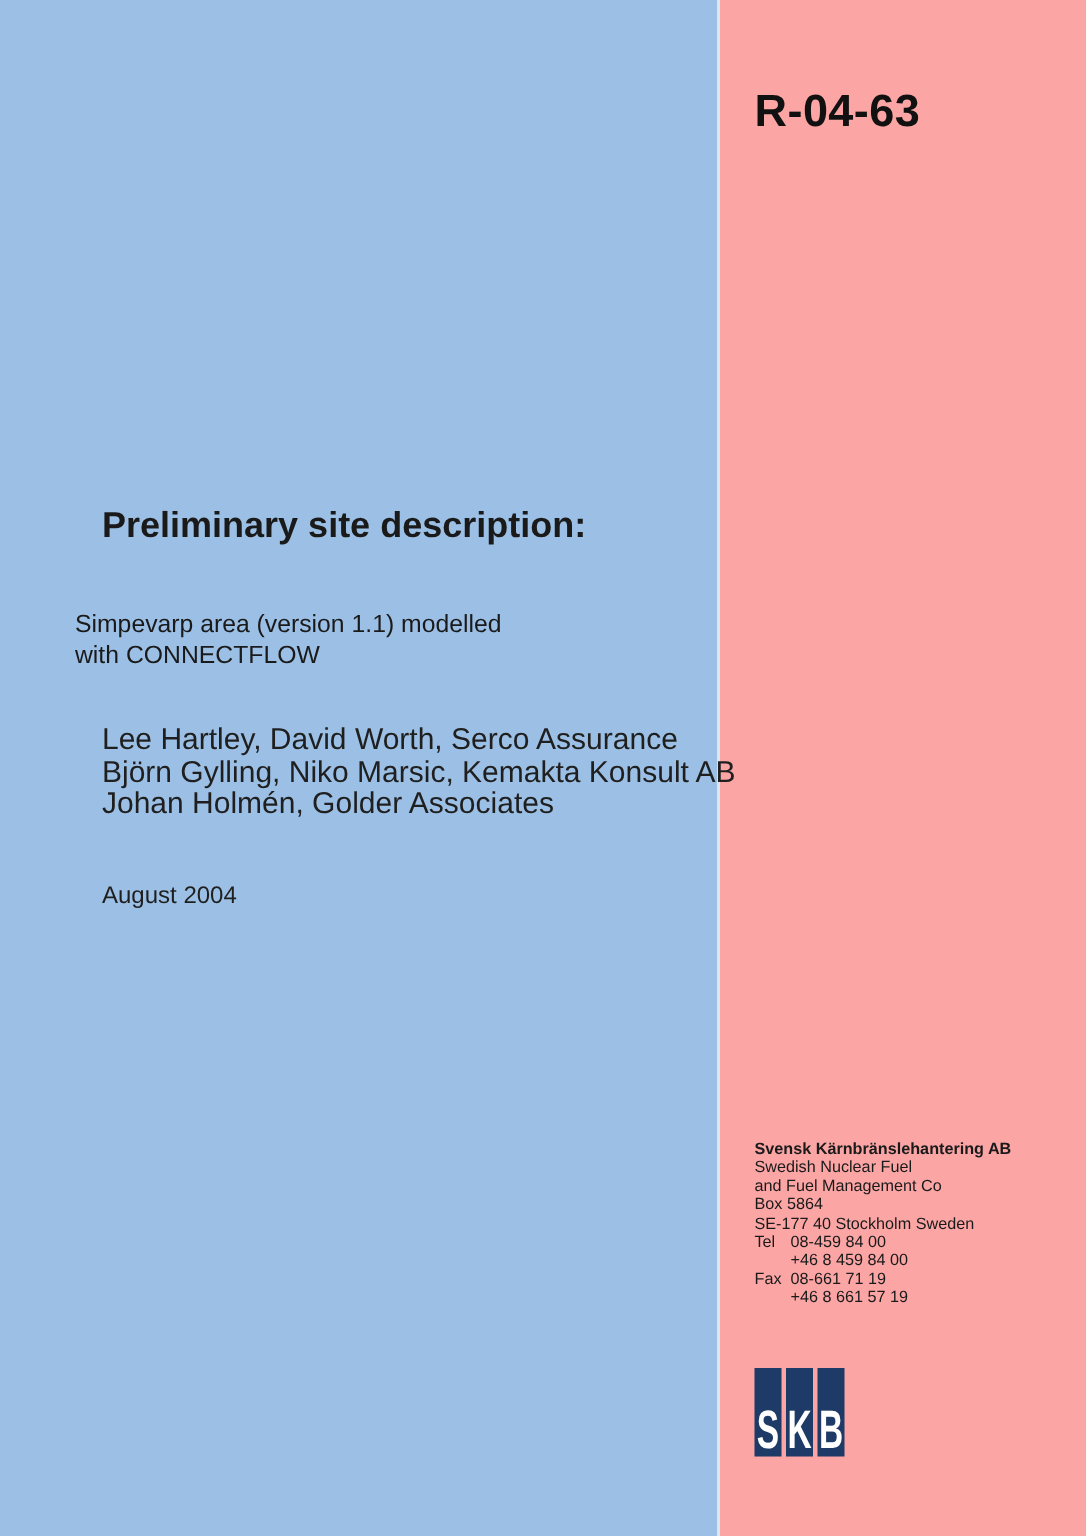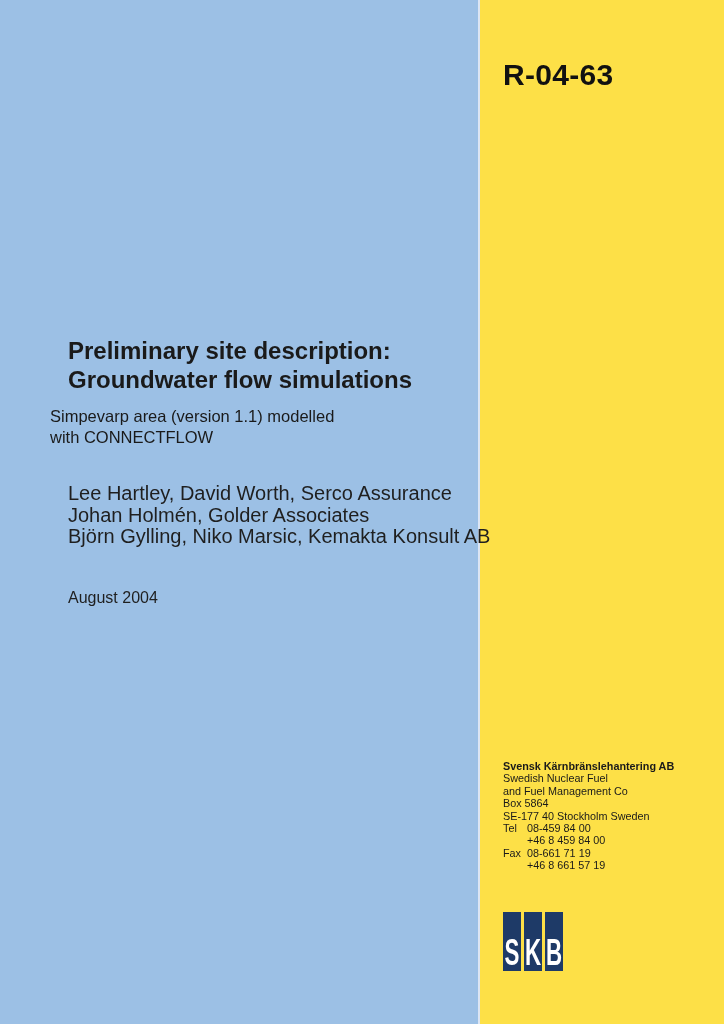--- a/index.html
+++ b/index.html
@@ -4,21 +4,21 @@
 <style>
   * { margin: 0; padding: 0; box-sizing: border-box; }
   html, body { background: #ffffff; }
   body {
     width: 724px; height: 1024px;
     font-family: "Liberation Sans", sans-serif;
     position: relative; overflow: hidden;
   }
   .page {
     position: absolute; left: 0; top: 0;
-    width: 724px; height: 1024px; background: #fde047; padding-left: 12px;
+    width: 724px; height: 1024px; background: #fca5a5; padding-left: 12px;
   }
   .blue-panel {
     position: absolute; left: 0; top: 0;
     width: 480px; height: 1024px;
     background: #9cc0e5;
     border-right: 2px solid #dbe5f4;
   }
   .report-number {
     position: absolute; left: 503px; top: 60px;
     font-size: 30px; font-weight: bold; line-height: 1;
@@ -70,32 +70,31 @@
 <body>
 
 <div class="page">
 
   <div class="blue-panel"></div>
 
   <div class="report-number">R-04-63</div>
 
   <div class="title-block">
     <div>Preliminary site description:</div>
-    <div>Groundwater flow simulations</div>
   </div>
 
   <div class="subtitle-block">
     <div>Simpevarp area (version 1.1) modelled</div>
     <div>with CONNECTFLOW</div>
   </div>
 
   <div class="authors-block">
     <div>Lee Hartley, David Worth, Serco Assurance</div>
+    <div>Björn Gylling, Niko Marsic, Kemakta Konsult AB</div>
     <div>Johan Holmén, Golder Associates</div>
-    <div>Björn Gylling, Niko Marsic, Kemakta Konsult AB</div>
   </div>
 
   <div class="date-line">August 2004</div>
 
   <div class="publisher-block">
     <div class="publisher-name">Svensk Kärnbränslehantering AB</div>
     <div>Swedish Nuclear Fuel</div>
     <div>and Fuel Management Co</div>
     <div>Box 5864</div>
     <div>SE-177 40 Stockholm Sweden</div>

